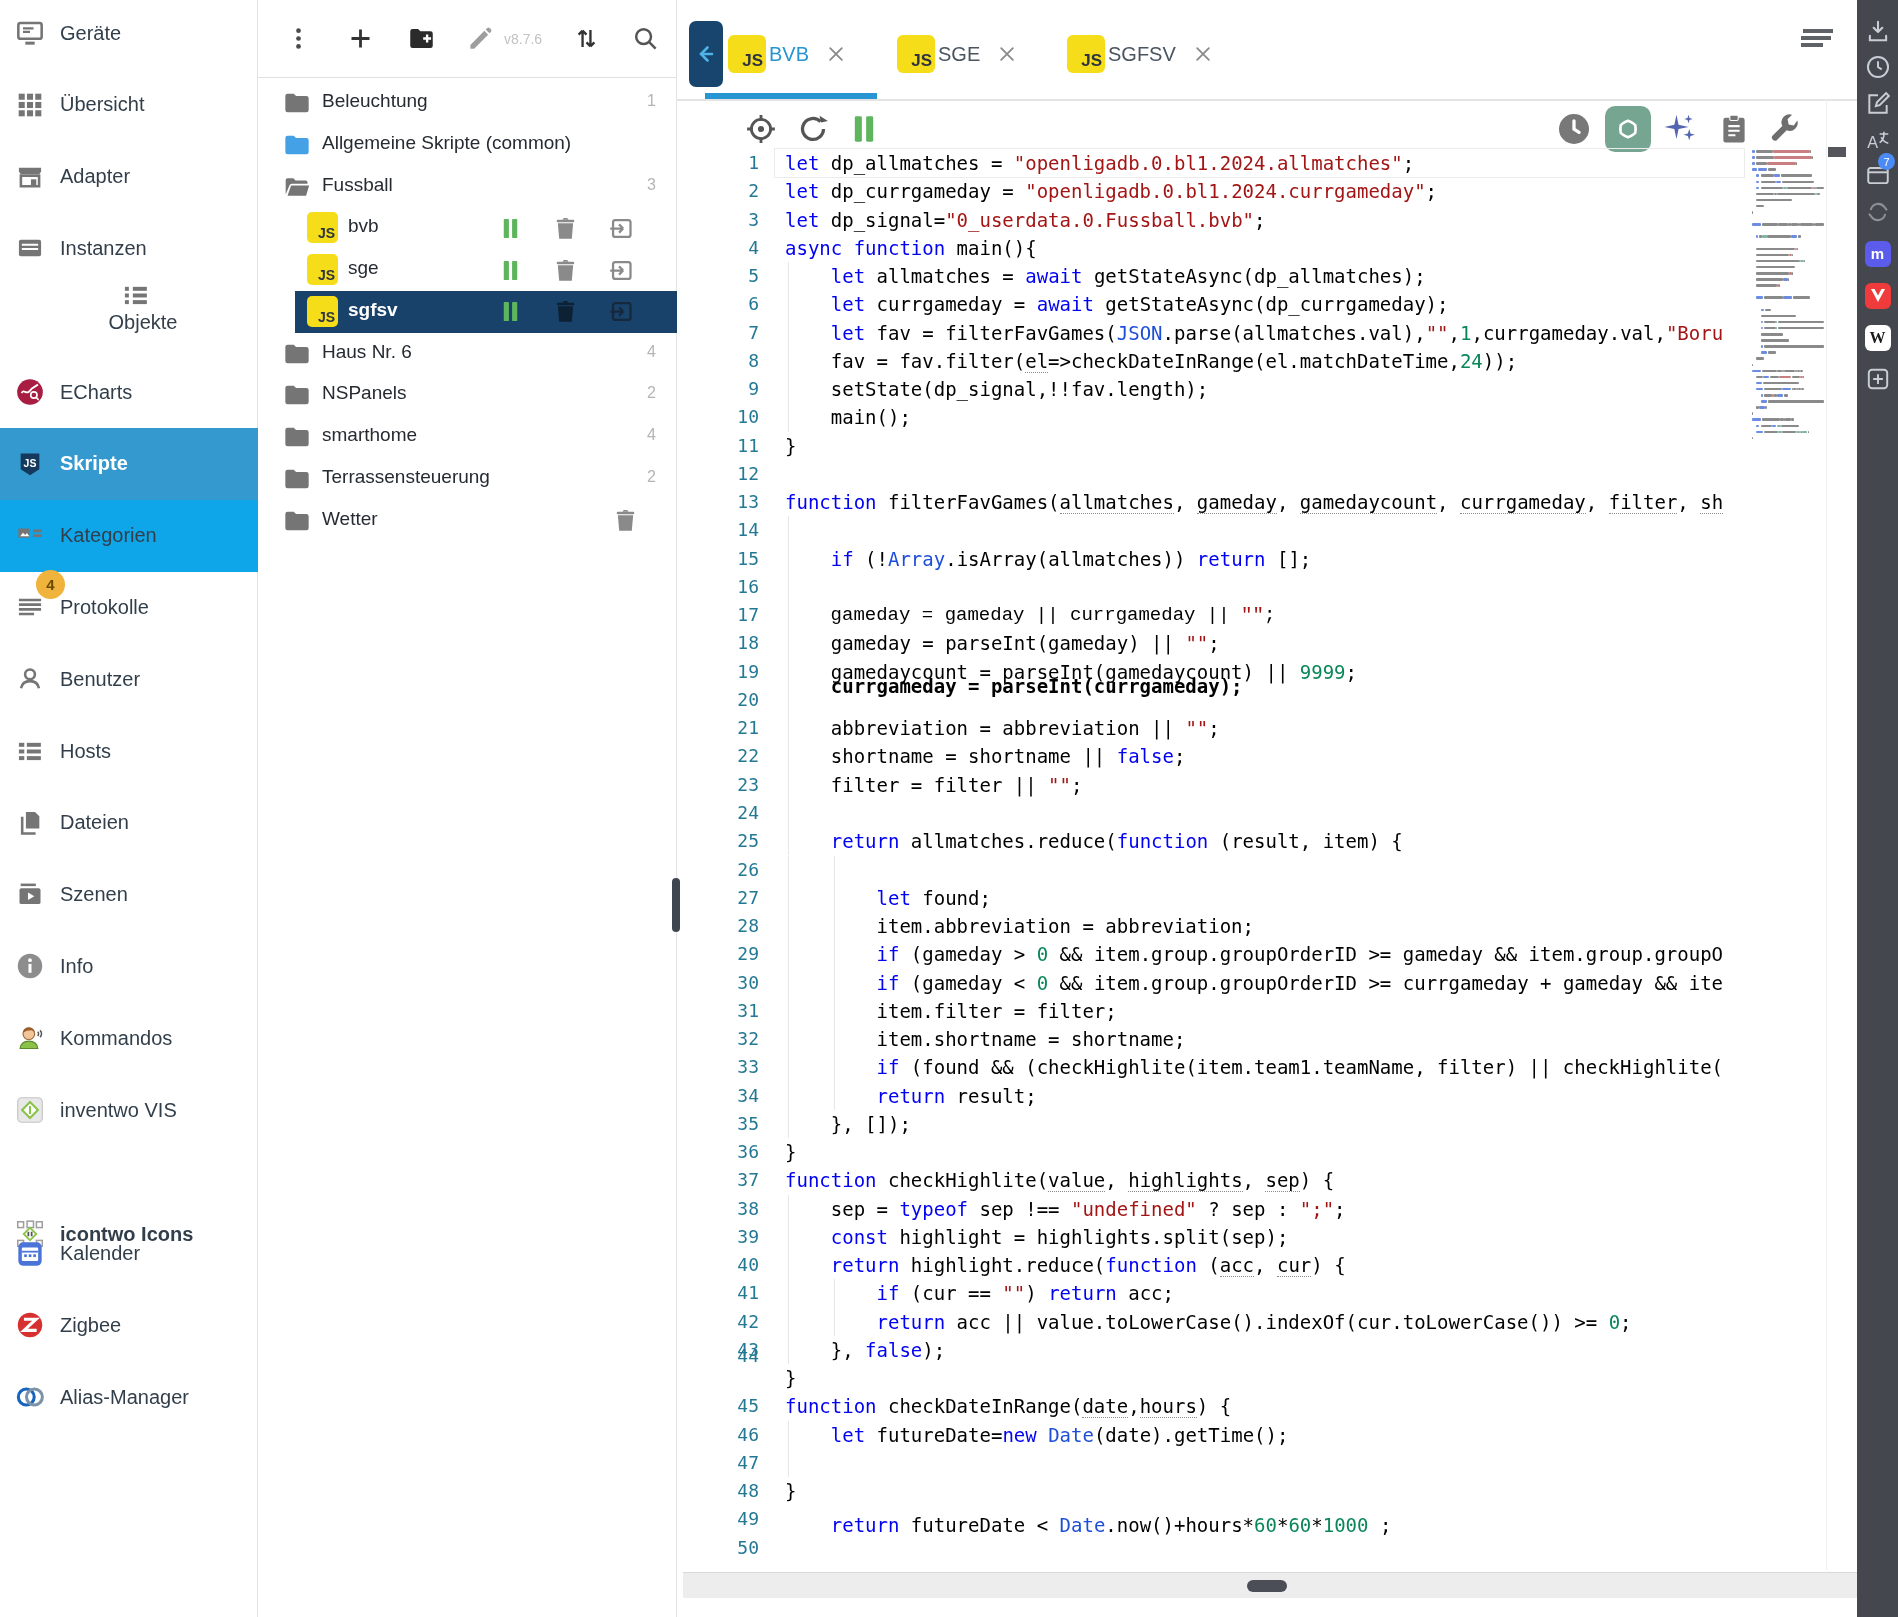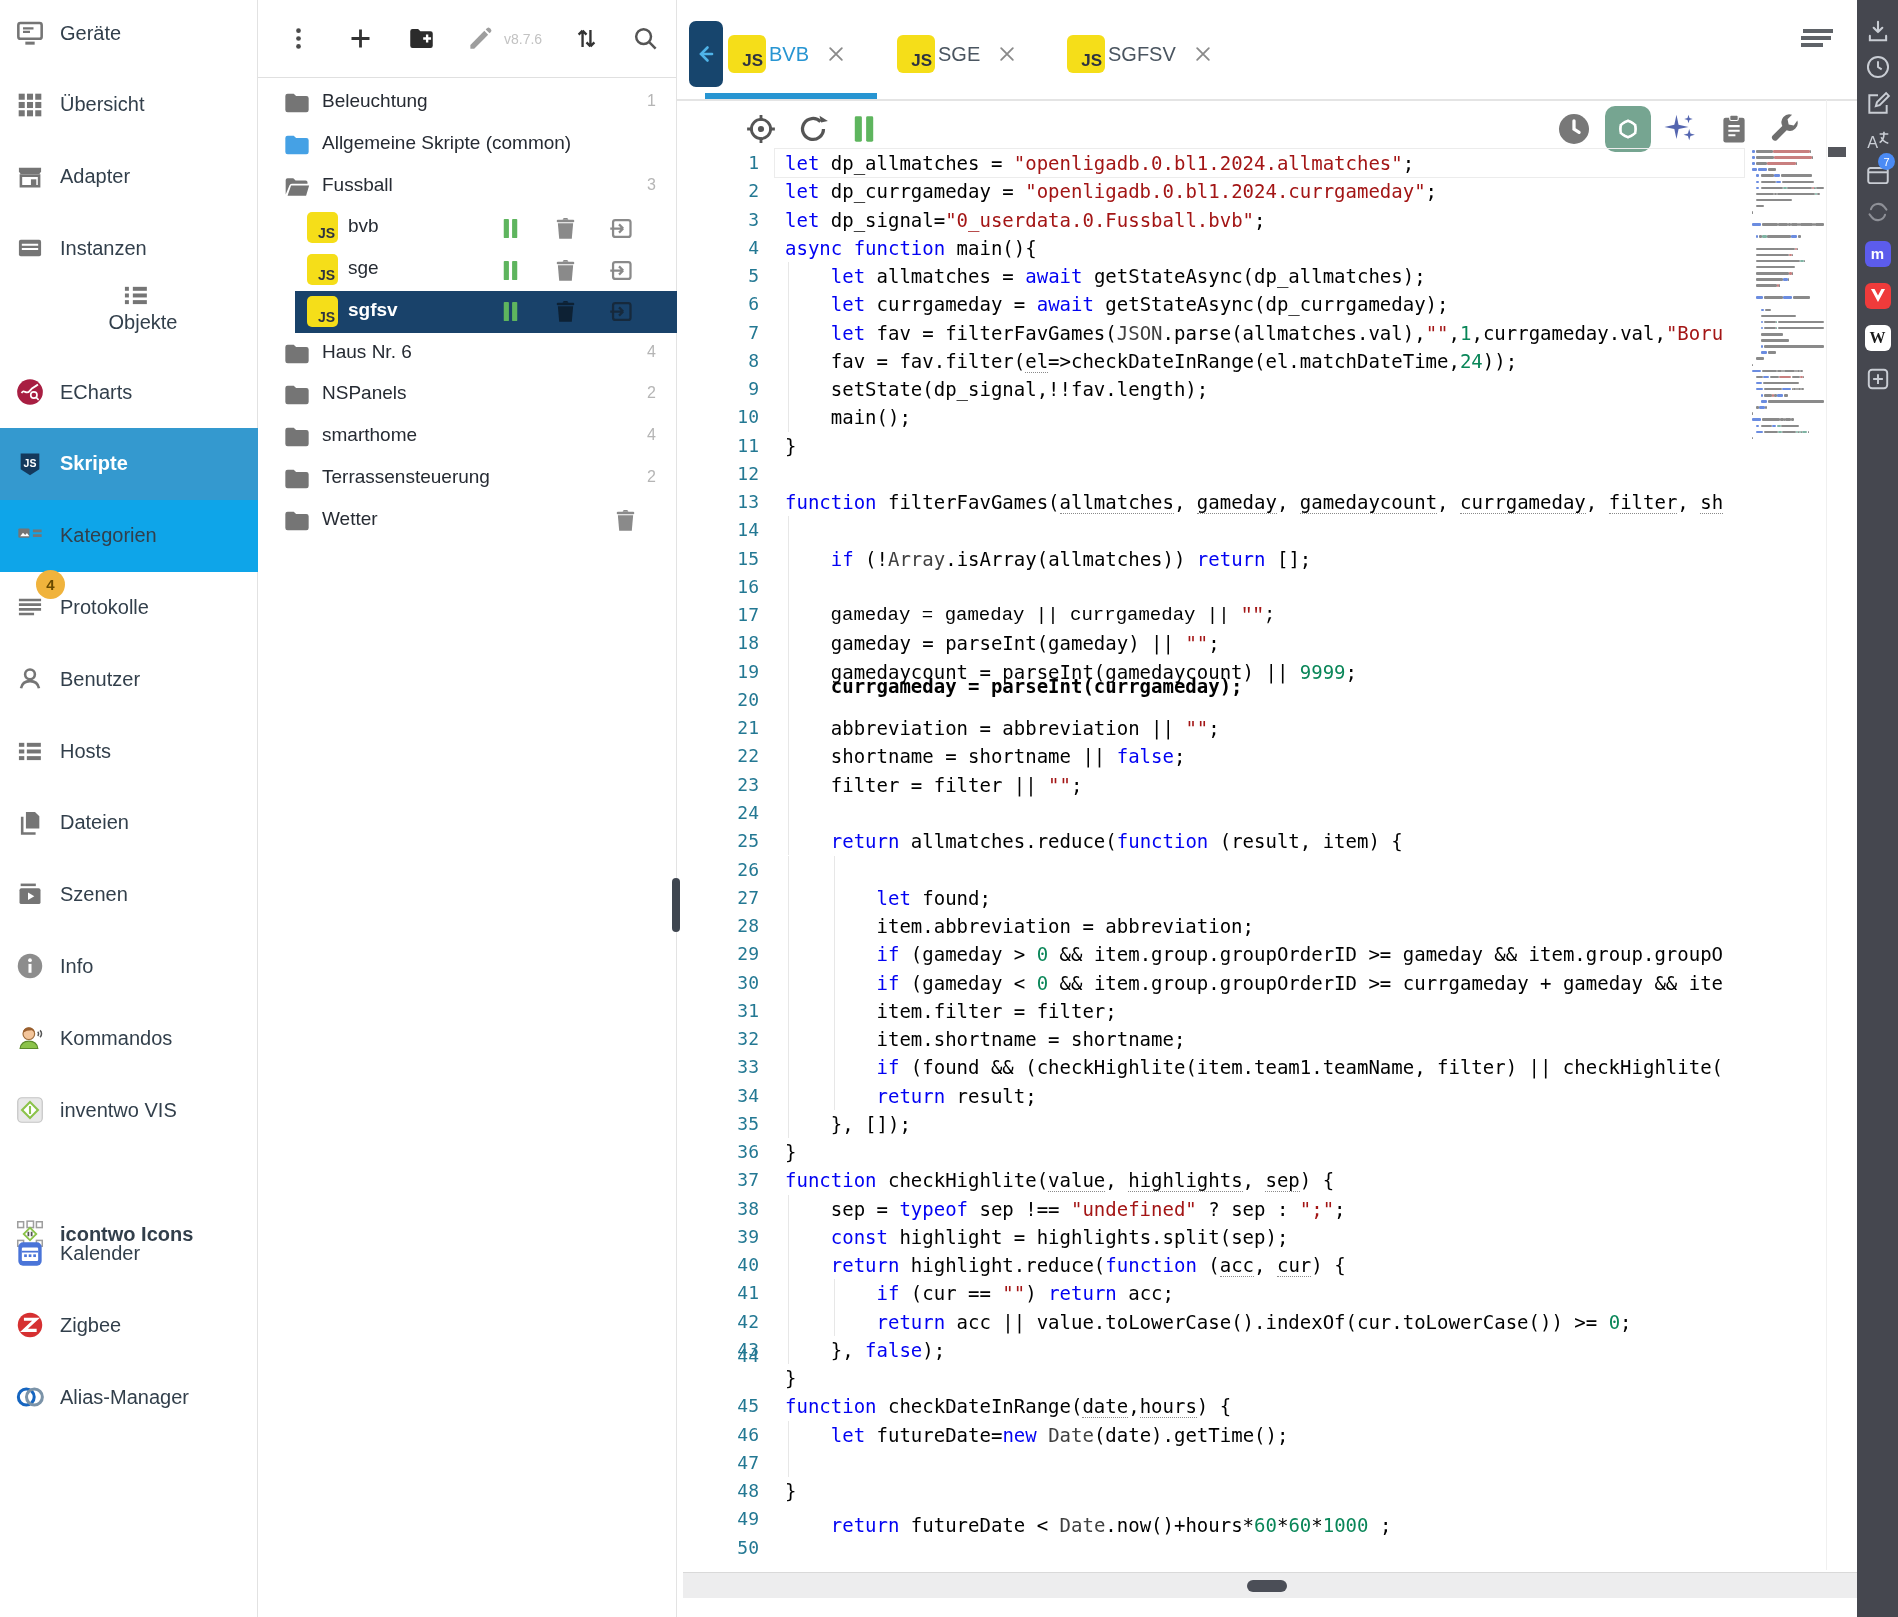--- a/index.html
+++ b/index.html
@@ -64,21 +64,21 @@
   #hamburger{position:absolute;left:1124px;top:28px;width:34px;height:22px;cursor:pointer}
   #hamburger div{position:absolute;height:3.6px;background:#5f6368}
   
   #active-line{position:absolute;left:97px;top:148px;width:971px;height:30px;
                border:1.5px solid #ececec;box-sizing:border-box}
   .gut{position:absolute;left:0;width:82px;text-align:right;
        font:18px/28.26px "DejaVu Sans Mono",monospace;color:#237893}
   #codebox{position:absolute;left:108px;top:149px;width:966px;height:1421px;overflow:hidden}
   .cl{position:absolute;left:0;white-space:pre;font:19px/28.26px "DejaVu Sans Mono",monospace;color:#010101}
   .guide{position:absolute;width:1.2px;background:#e7e7e7}
-  .tk-k{color:#0202f2}.tk-s{color:#a31515}.tk-n{color:#098658}.tk-t{color:#404040}
+  .tk-k{color:#0202f2}.tk-s{color:#a31515}.tk-n{color:#098658}.tk-t{color:#1d4ed8}
   .tk-m{border-bottom:1.6px dotted #8a8a8a}
   #minimap{position:absolute;left:1073px;top:150px;width:76px;height:330px;overflow:hidden;cursor:pointer}
   .mmb{position:absolute;height:2.6px;border-radius:1px}
   #vscroll{position:absolute;left:1149px;top:100px;width:20px;height:1470px;border-left:1px solid #f0f0f0}
   #vthumb{position:absolute;left:1px;top:47px;width:18px;height:10px;background:#54565c}
   #hstrip{position:absolute;left:6px;top:1572px;width:1174px;height:26px;background:#ededee;
           border-top:1px solid #d9d9d9;box-sizing:border-box}
   #hthumb{position:absolute;left:564px;top:7px;width:40px;height:12px;background:#4b4e57;border-radius:6px}
   
   #bstrip{position:absolute;left:1857px;top:0;width:41px;height:1617px;background:#45474f;z-index:4}

